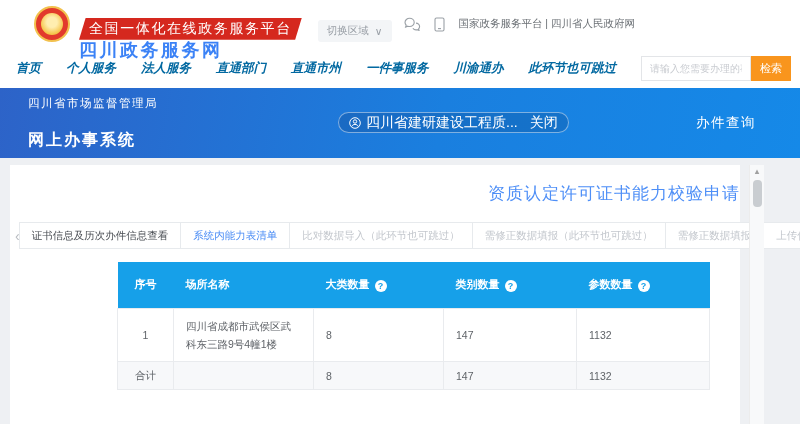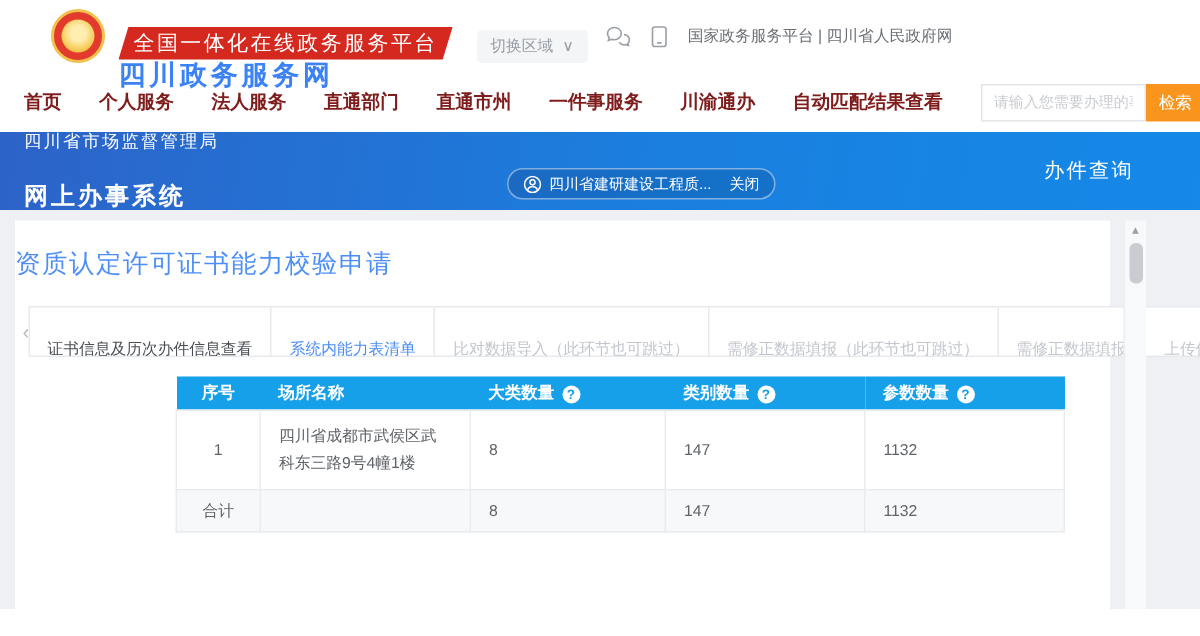--- a/index.html
+++ b/index.html
@@ -19,60 +19,60 @@
     padding:2px 10px; clip-path:polygon(3% 0,100% 0,97% 100%,0 100%);margin-top:31px; }
   .brand-name { font-size:18px; font-weight:bold; color:#3b82f6; letter-spacing:2.5px; line-height:1.2; }
   .region-btn { margin-left:16px; margin-top:14px; background:#f3f5f7; color:#999fa6; font-size:10.5px;
     padding:4px 9px; border-radius:3px; display:flex; gap:6px; align-items:center; cursor:pointer; }
   .topbar-right { display:flex; align-items:center; margin-left:auto; margin-right:165px; }
   .top-icon { display:flex; align-items:center; margin-right:13px; cursor:pointer; }
   .portal-links { font-size:10.5px; color:#6b7075; margin-left:0; white-space:nowrap; }
 
   
   .navbar { height:40px; display:flex; align-items:center; padding:0 34px 0 16px; background:#fff; }
-  .nav-item { font-size:12.5px; font-weight:bold; color:#7f1d1d; margin-right:25px; white-space:nowrap; cursor:pointer; }
+  .nav-item { font-size:12.5px; font-weight:bold; color:#0369a1; margin-right:25px; white-space:nowrap; cursor:pointer;font-style:italic; }
   .nav-search { margin-left:auto; display:flex; align-items:center; }
   .nav-search input { width:110px; height:25px; border:1px solid #e3e5e8; font-size:10px; padding:0 8px; color:#333; outline:none; }
   .nav-search input::placeholder { color:#c9ccd1; }
   .search-btn { width:40px; height:25px; background:#f9951d; color:#fff; font-size:11px; border:none; cursor:pointer; }
 
   
-  .banner { height:52px; background:linear-gradient(100deg,#2d63c8 0%,#1a7fdf 55%,#1589e8 100%);
-    position:relative; display:flex; flex-direction:column; justify-content:center; padding-left:16px; color:#fff; }
+  .banner { height:70px; background:linear-gradient(100deg,#2d63c8 0%,#1a7fdf 55%,#1589e8 100%);
+    position:relative; display:flex; flex-direction:column; justify-content:center; padding-left:28px; color:#fff; }
   .banner-org { font-size:11.5px; letter-spacing:1.5px; }
   .banner-sys { font-size:16px; font-weight:bold; letter-spacing:2px; margin-top:19px; }
   .user-pill { position:absolute; left:338px; top:24px; height:21px; border:1px solid rgba(255,255,255,.45);
     background:rgba(0,0,30,.12); border-radius:11px; display:flex; align-items:center; gap:5px;
-    padding:0 10px; font-size:10px; white-space:nowrap; }
+    padding:0 10px; font-size:14px; white-space:nowrap; }
   .pill-close { margin-left:7px; cursor:pointer; }
   .banner-query { position:absolute; right:44px; top:50%; transform:translateY(-50%);
     font-size:13.5px; letter-spacing:1.5px; cursor:pointer; }
 
   
   .content { height:266px; background:#eef0f3; position:relative; }
   .card { position:absolute; left:10px; top:7px; width:730px; bottom:0; background:#fff; }
   .scrollbar { position:absolute; right:36px; top:7px; bottom:0; width:15px; background:#f8f9fa; border-left:1px solid #ececec; }
   .scroll-arrow { display:block; text-align:center; color:#a0a0a0; font-size:9px; line-height:13px; cursor:pointer; }
   .scroll-thumb { width:9px; height:27px; background:#c9cdd1; border-radius:4px; margin:2px auto 0; cursor:pointer; }
 
-  .card-title { text-align:left; color:#4e8ff7; font-size:17px; padding-top:17px; letter-spacing:1px; }
+  .card-title { text-align:right; color:#4e8ff7; font-size:17px; padding-top:17px; letter-spacing:1px; }
 
   .tabbar { display:flex; align-items:center; margin-top:17px; padding-left:5px; }
   .tab-prev { color:#b7bbc0; font-size:14px; width:17px; text-align:center; cursor:pointer; }
   .tab { border:1px solid #e7eaed; background:#fff; height:27px; line-height:25px; font-size:10.5px;
-    padding:16px 12px; margin-left:-1px; white-space:nowrap; color:#4b4f55; cursor:pointer; }
+    padding:0 12px; margin-left:-1px; white-space:nowrap; color:#4b4f55; cursor:pointer; }
   .tab.active { color:#4a8cf5;text-align:right; }
   .tab.skippable { color:#c3c7cd; }
 
   .section-label { margin:21px 0 0 47px; font-size:12.5px; font-weight:bold; color:#333; }
 
   .cap-table { border-collapse:collapse; margin:13px 0 0 107px; table-layout:fixed; }
   .cap-table col.c-no { width:56px; } .cap-table col.c-site { width:140px; }
   .cap-table col.c-cat { width:130px; } .cap-table col.c-type { width:133px; } .cap-table col.c-param { width:133px; }
-  .cap-table th { background:#16a0e9; color:#fff; font-size:11px; font-weight:bold; height:22px;
+  .cap-table th { background:#16a0e9; color:#fff; font-size:11px; font-weight:bold; height:46px;
     text-align:left; padding:0 0 0 12px; }
   .cap-table th.center, .cap-table td.center { text-align:center; padding:0; }
   .help-badge { display:inline-block; width:12px; height:12px; border-radius:50%; background:#fff; color:#16a0e9;
     font-size:9px; font-weight:bold; line-height:12px; text-align:center; margin-left:5px; vertical-align:-1px; cursor:pointer; }
   .cap-table td { border:1px solid #e9ebee; font-size:10.5px; color:#5f6368; padding:8px 12px; vertical-align:middle; }
   .cap-table tr.data-row td { height:49px; line-height:1.75; }
   .cap-table tr.total-row td { background:#f7f8fa; height:28px; padding:6px 12px; }
 </style>
 </head>
 <body>
@@ -107,21 +107,21 @@
 </div>
 
 <div class="navbar">
   <span class="nav-item">首页</span>
   <span class="nav-item">个人服务</span>
   <span class="nav-item">法人服务</span>
   <span class="nav-item">直通部门</span>
   <span class="nav-item">直通市州</span>
   <span class="nav-item">一件事服务</span>
   <span class="nav-item">川渝通办</span>
-  <span class="nav-item">自动匹配结果查看</span>
+  <span class="nav-item">此环节也可跳过</span>
   <div class="nav-search">
     <input type="text" placeholder="请输入您需要办理的事项" style="">
     <button class="search-btn">检索</button>
   </div>
 </div>
 
 <div class="banner">
   <div class="banner-org">四川省市场监督管理局</div>
   <div class="banner-sys">网上办事系统</div>
   <div class="user-pill">

